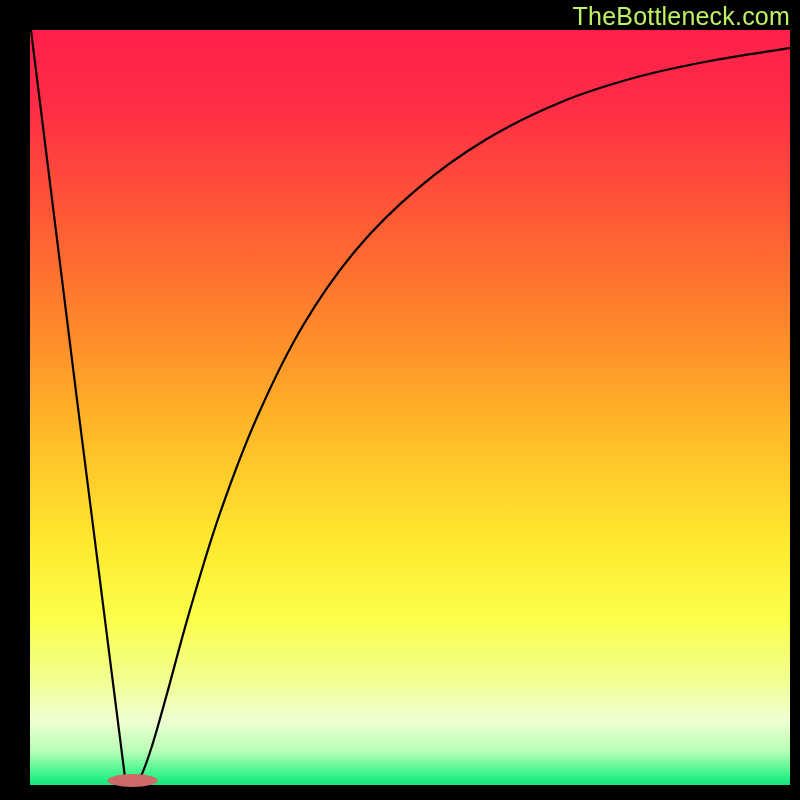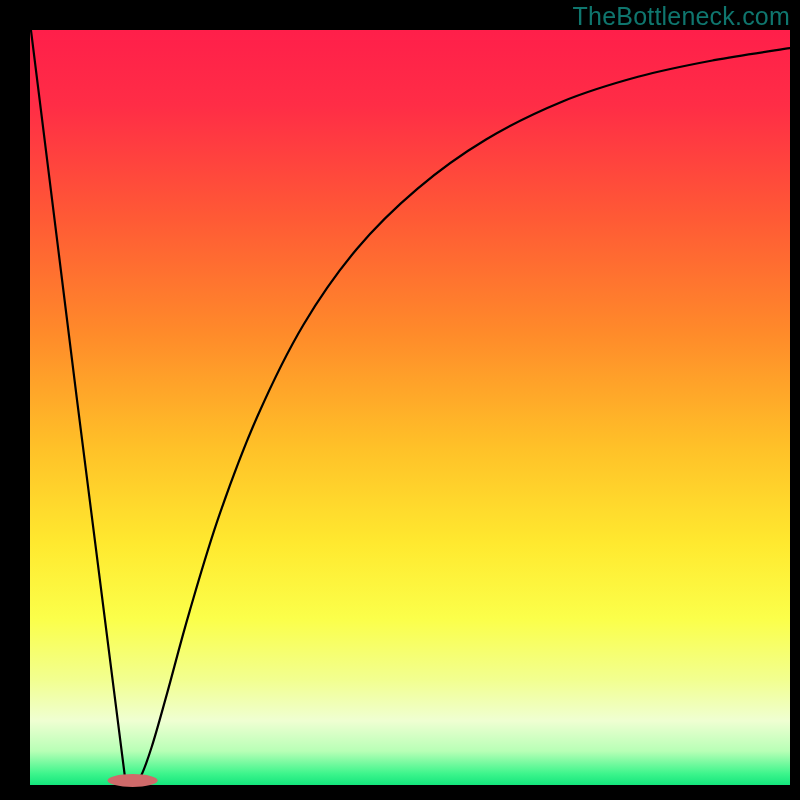--- a/index.html
+++ b/index.html
@@ -15,21 +15,21 @@
     width: 800px;
     height: 800px;
     background: #000;
   }
   .watermark {
     position: absolute;
     top: 2px;
     right: 10px;
     font-family: Arial, Helvetica, sans-serif;
     font-size: 25px;
-    color: #0f766e;
+    color: #bef264;
     font-weight: 500;
     letter-spacing: 0.2px;
     z-index: 5;
   }
   svg {
     position: absolute;
     left: 0;
     top: 0;
   }
 </style>

